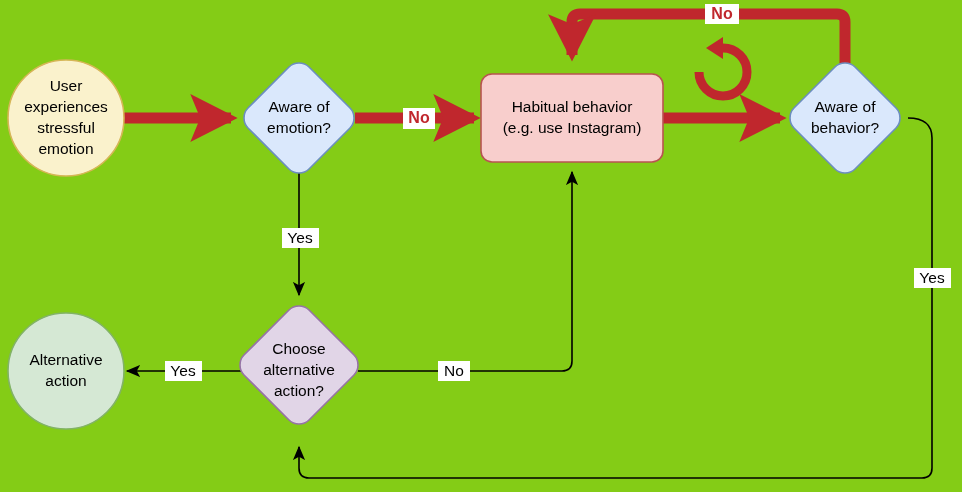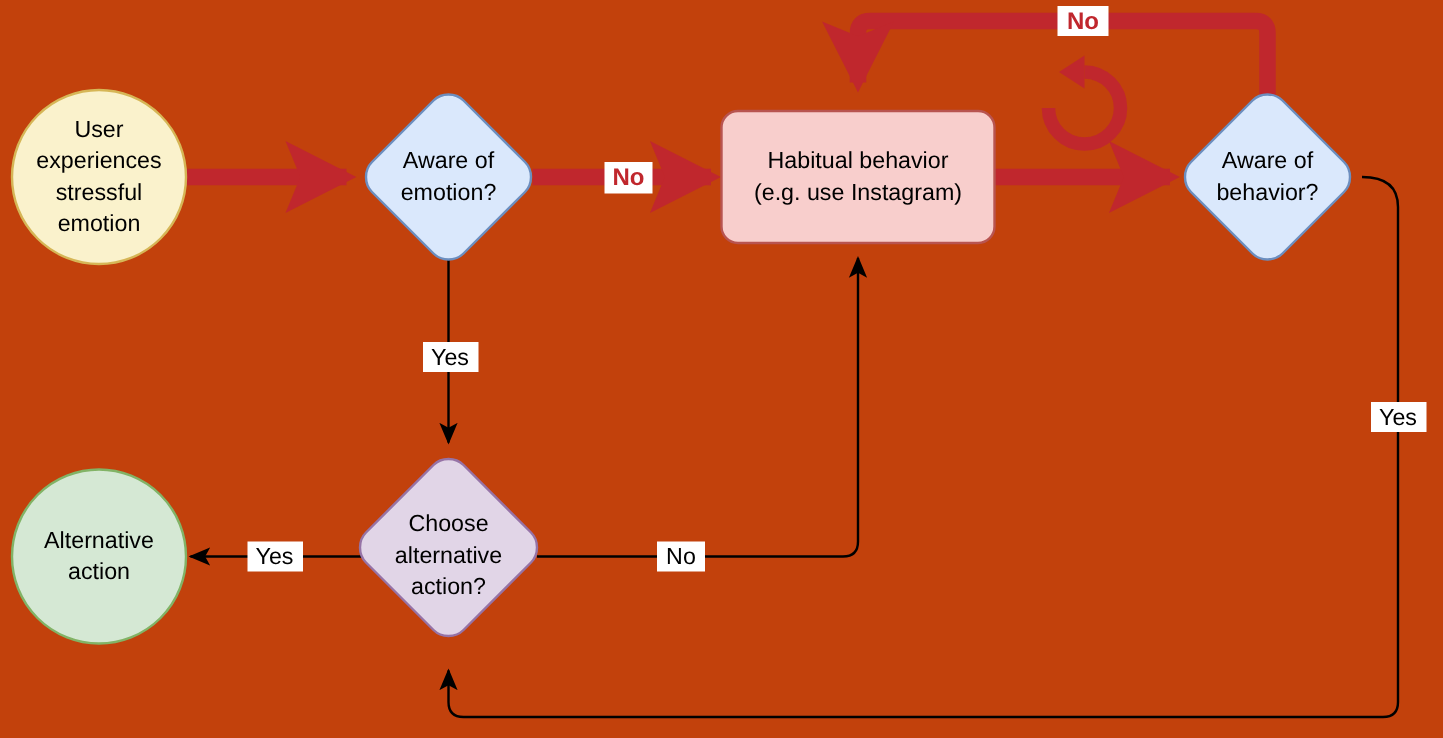--- a/index.html
+++ b/index.html
@@ -8,21 +8,21 @@
     padding: 0;
     background: #ffffff;
   }
   body {
     font-family: "Liberation Sans", sans-serif;
   }
   #diagram-root {
     position: relative;
     width: 962px;
     height: 492px;
-    background: #c2410c;
+    background: #84cc16;
     overflow: hidden;
   }
   #flow-svg {
     position: absolute;
     left: 0;
     top: 0;
     width: 962px;
     height: 492px;
   }
   .node-label {

